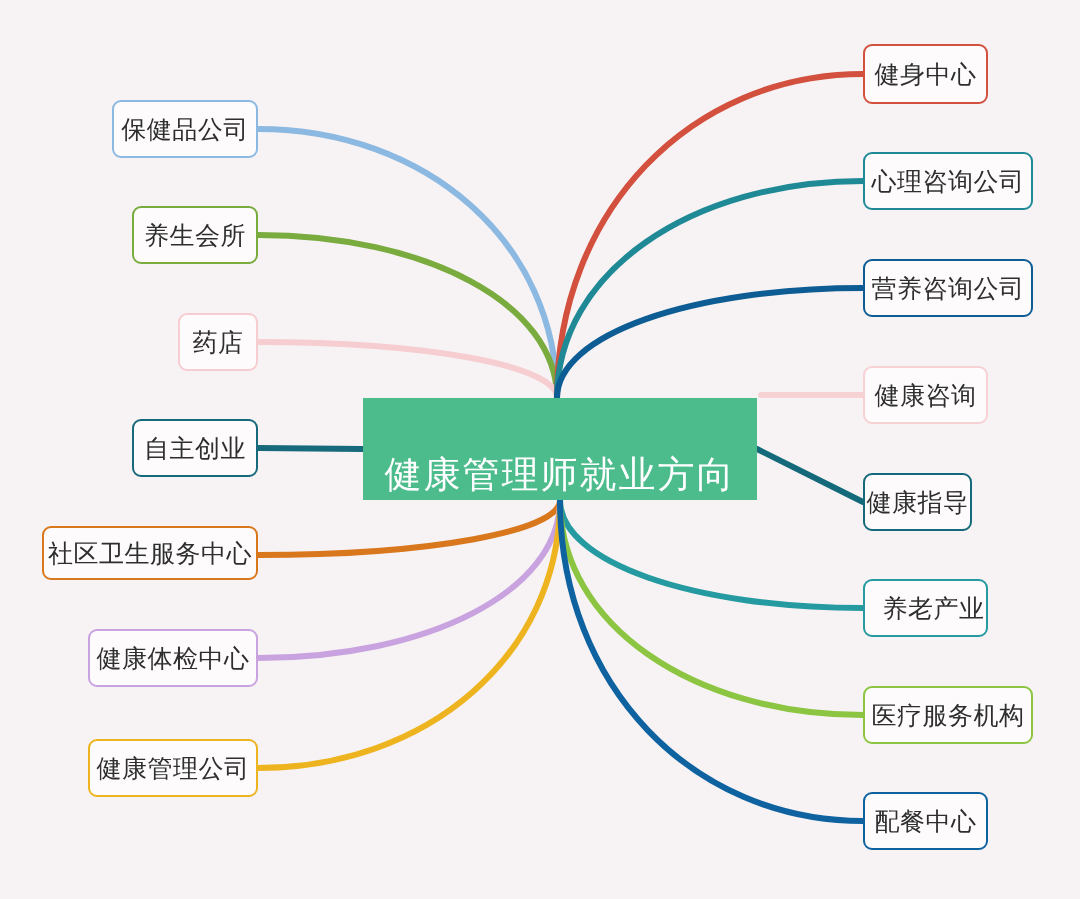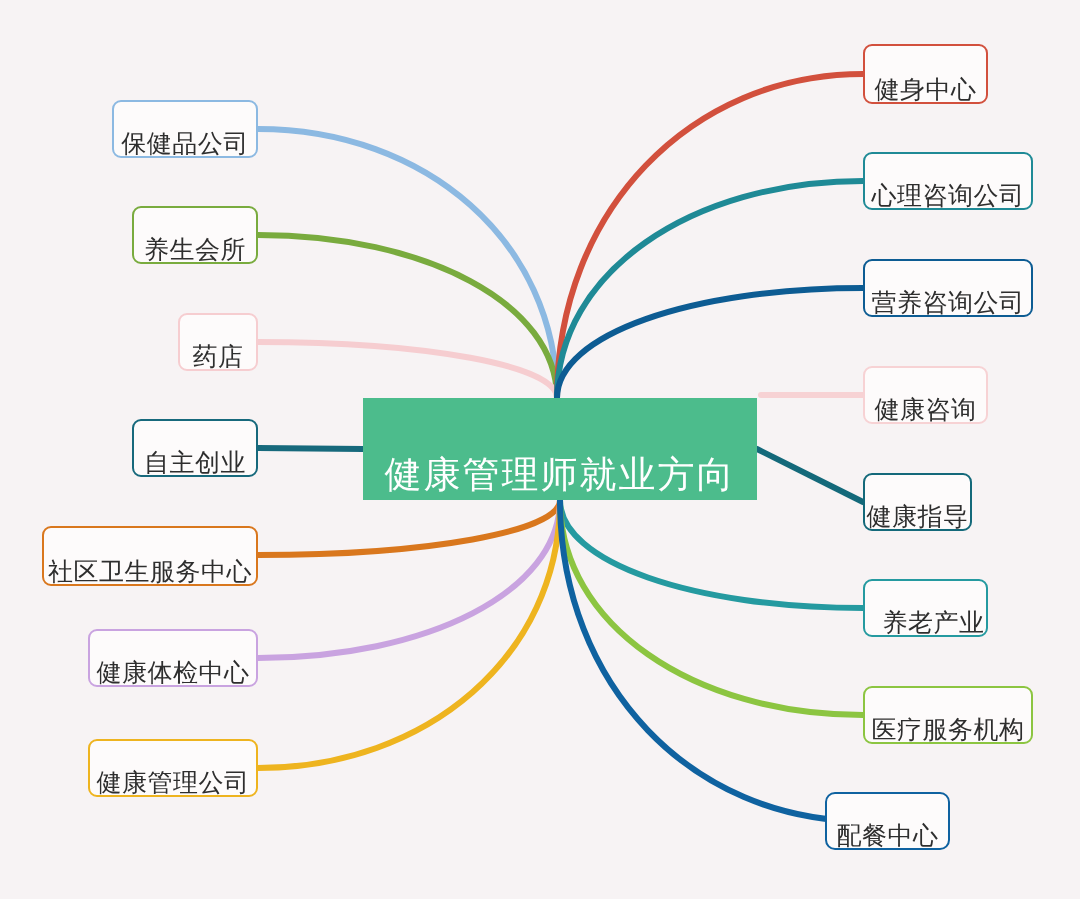--- a/index.html
+++ b/index.html
@@ -25,21 +25,21 @@
     left: 0;
     top: 0;
     width: 1080px;
     height: 899px;
     pointer-events: none;
   }
   .node {
     position: absolute;
     box-sizing: border-box;
     display: flex;
-    align-items: flex-end;
+    align-items: center;
     justify-content: center;
     background: #fdfbfb;
     border-style: solid;
     border-width: 2px;
     border-radius: 9px;
     color: #2e2e2e;
     font-size: 25px;
     line-height: 1;
     letter-spacing: 0.5px;
     white-space: nowrap;
@@ -105,21 +105,21 @@
       </div>
       <div class="node" style="left: 132px; top: 206px; width: 126px; height: 58px; border-color: rgb(121, 171, 62);">
         <span>养生会所</span>
       </div>
       <div class="node" style="left: 178px; top: 313px; width: 80px; height: 58px; border-color: rgb(246, 205, 208);">
         <span>药店</span>
       </div>
       <div class="node" style="left: 132px; top: 419px; width: 126px; height: 58px; border-color: rgb(23, 105, 124);">
         <span>自主创业</span>
       </div>
-      <div class="node" style="left: 42px; top: 526px; width: 216px; height: 60px; border-color: rgb(217, 119, 29);">
+      <div class="node" style="left: 42px; top: 526px; width: 216px; height: 54px; border-color: rgb(217, 119, 29);">
         <span>社区卫生服务中心</span>
       </div>
       <div class="node" style="left: 88px; top: 629px; width: 170px; height: 58px; border-color: rgb(201, 163, 224);">
         <span>健康体检中心</span>
       </div>
       <div class="node" style="left: 88px; top: 739px; width: 170px; height: 58px; border-color: rgb(238, 180, 31);">
         <span>健康管理公司</span>
       </div>
       <div class="node" style="left: 863px; top: 44px; width: 125px; height: 60px; border-color: rgb(210, 80, 61);">
         <span>健身中心</span>
@@ -135,18 +135,18 @@
       </div>
       <div class="node" style="left: 863px; top: 473px; width: 109px; height: 58px; border-color: rgb(20, 105, 122);">
         <span>健康指导</span>
       </div>
       <div class="node" style="left: 863px; top: 579px; width: 125px; height: 58px; border-color: rgb(37, 154, 160); padding-left: 16px;">
         <span>养老产业</span>
       </div>
       <div class="node" style="left: 863px; top: 686px; width: 170px; height: 58px; border-color: rgb(140, 197, 65);">
         <span>医疗服务机构</span>
       </div>
-      <div class="node" style="left: 825px; top: 792px; width: 125px; height: 58px; border-color: rgb(15, 98, 160); border-radius: 10px;">
+      <div class="node" style="left: 863px; top: 792px; width: 125px; height: 58px; border-color: rgb(15, 98, 160);">
         <span>配餐中心</span>
       </div>
     </div>
 
 </div>
 
 </body></html>

